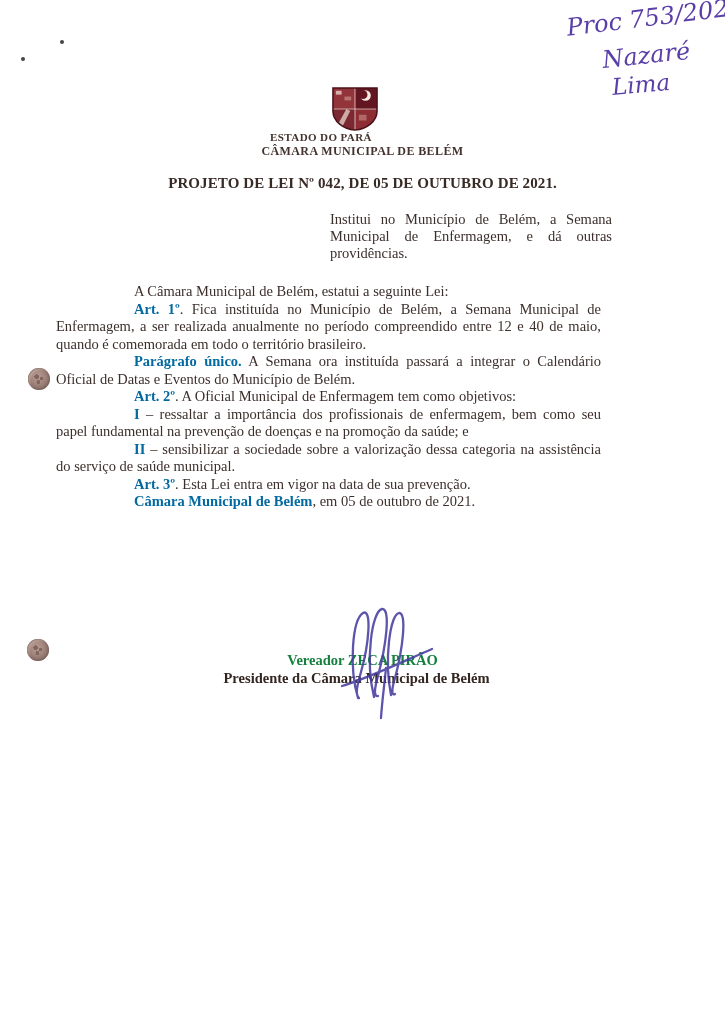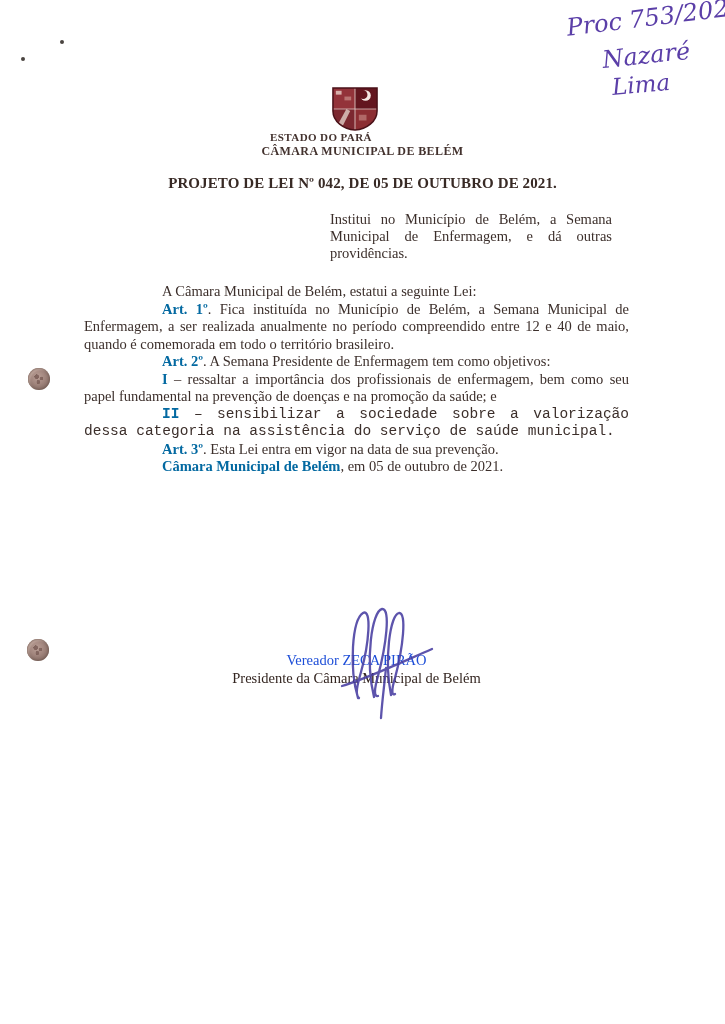--- a/index.html
+++ b/index.html
@@ -72,41 +72,41 @@
   }
 
   
   .ementa {
     position: absolute; left: 330px; top: 211px; width: 282px;
     font-size: 14.5px; line-height: 17px; text-align: justify;
   }
 
   
   .body-text {
-    position: absolute; left: 84px; top: 283px; width: 545px;
+    position: absolute; left: 56px; top: 283px; width: 545px;
     font-size: 14.5px; line-height: 17.5px;
   }
   .body-text p { text-align: justify; text-indent: 78px; margin: 0; }
   .p-intro  { margin-bottom: 17px; }
   .p-art1   { margin-bottom: 15px; }
   .p-parag  { margin-bottom: 16px; }
   .p-art2   { margin-bottom: 0; }
   .p-item1  { margin-bottom: 0; }
-  .p-item2  { margin-bottom: 0; font-family: Liberation Mono, monospace; }
+  .p-item2  { margin-bottom: 0; }
   .p-art3   { margin-top: 17px; margin-bottom: 15px; }
   .b { font-weight: bold; color: #0369a1; }
 
   
   .sig-name {
-    position: absolute; left: 0; top: 652px; width: 713px;
-    text-align: center; font-size: 14.5px; font-weight: normal; color: #1d4ed8;
+    position: absolute; left: 6px; top: 652px; width: 713px;
+    text-align: center; font-size: 14.5px; font-weight: bold; color: #15803d;
   }
   .sig-role {
     position: absolute; left: 0; top: 670px; width: 713px;
-    text-align: center; font-size: 14.5px; font-weight: normal; color: #332520;
+    text-align: center; font-size: 14.5px; font-weight: bold; color: #332520;
   }
   .sig-scribble {
     position: absolute; left: 328px; top: 602px; width: 108px; height: 118px;
     z-index: 3; pointer-events: none;
   }
 </style>
 </head>
 <body>
 
 <div class="page">
@@ -155,23 +155,26 @@
 
   <div class="ementa">Institui no Município de Belém, a Semana Municipal de Enfermagem, e dá outras providências.</div>
 
   <div class="body-text">
     <p class="p-intro">A Câmara Municipal de Belém, estatui a seguinte Lei:</p>
 
     <p class="p-art1">
       <span class="b">Art. 1º</span><span>. Fica instituída no Município de Belém, a Semana Municipal de Enfermagem, a ser realizada anualmente no período compreendido entre 12 e 40 de maio, quando é comemorada em todo o território brasileiro.</span>
     </p>
 
+    <p class="p-parag">
+      <span class="b">Parágrafo único.</span><span> A Semana ora instituída passará a integrar o Calendário Oficial de Datas e Eventos do Município de Belém.</span>
+    </p>
 
     <p class="p-art2">
-      <span class="b">Art. 2º</span><span>. A Semana Presidente de Enfermagem tem como objetivos:</span>
+      <span class="b">Art. 2º</span><span>. A Oficial Municipal de Enfermagem tem como objetivos:</span>
     </p>
 
     <p class="p-item1">
       <span class="b">I</span><span> – ressaltar a importância dos profissionais de enfermagem, bem como seu papel fundamental na prevenção de doenças e na promoção da saúde; e</span>
     </p>
 
     <p class="p-item2">
       <span class="b">II</span><span> – sensibilizar a sociedade sobre a valorização dessa categoria na assistência do serviço de saúde municipal.</span>
     </p>
 

